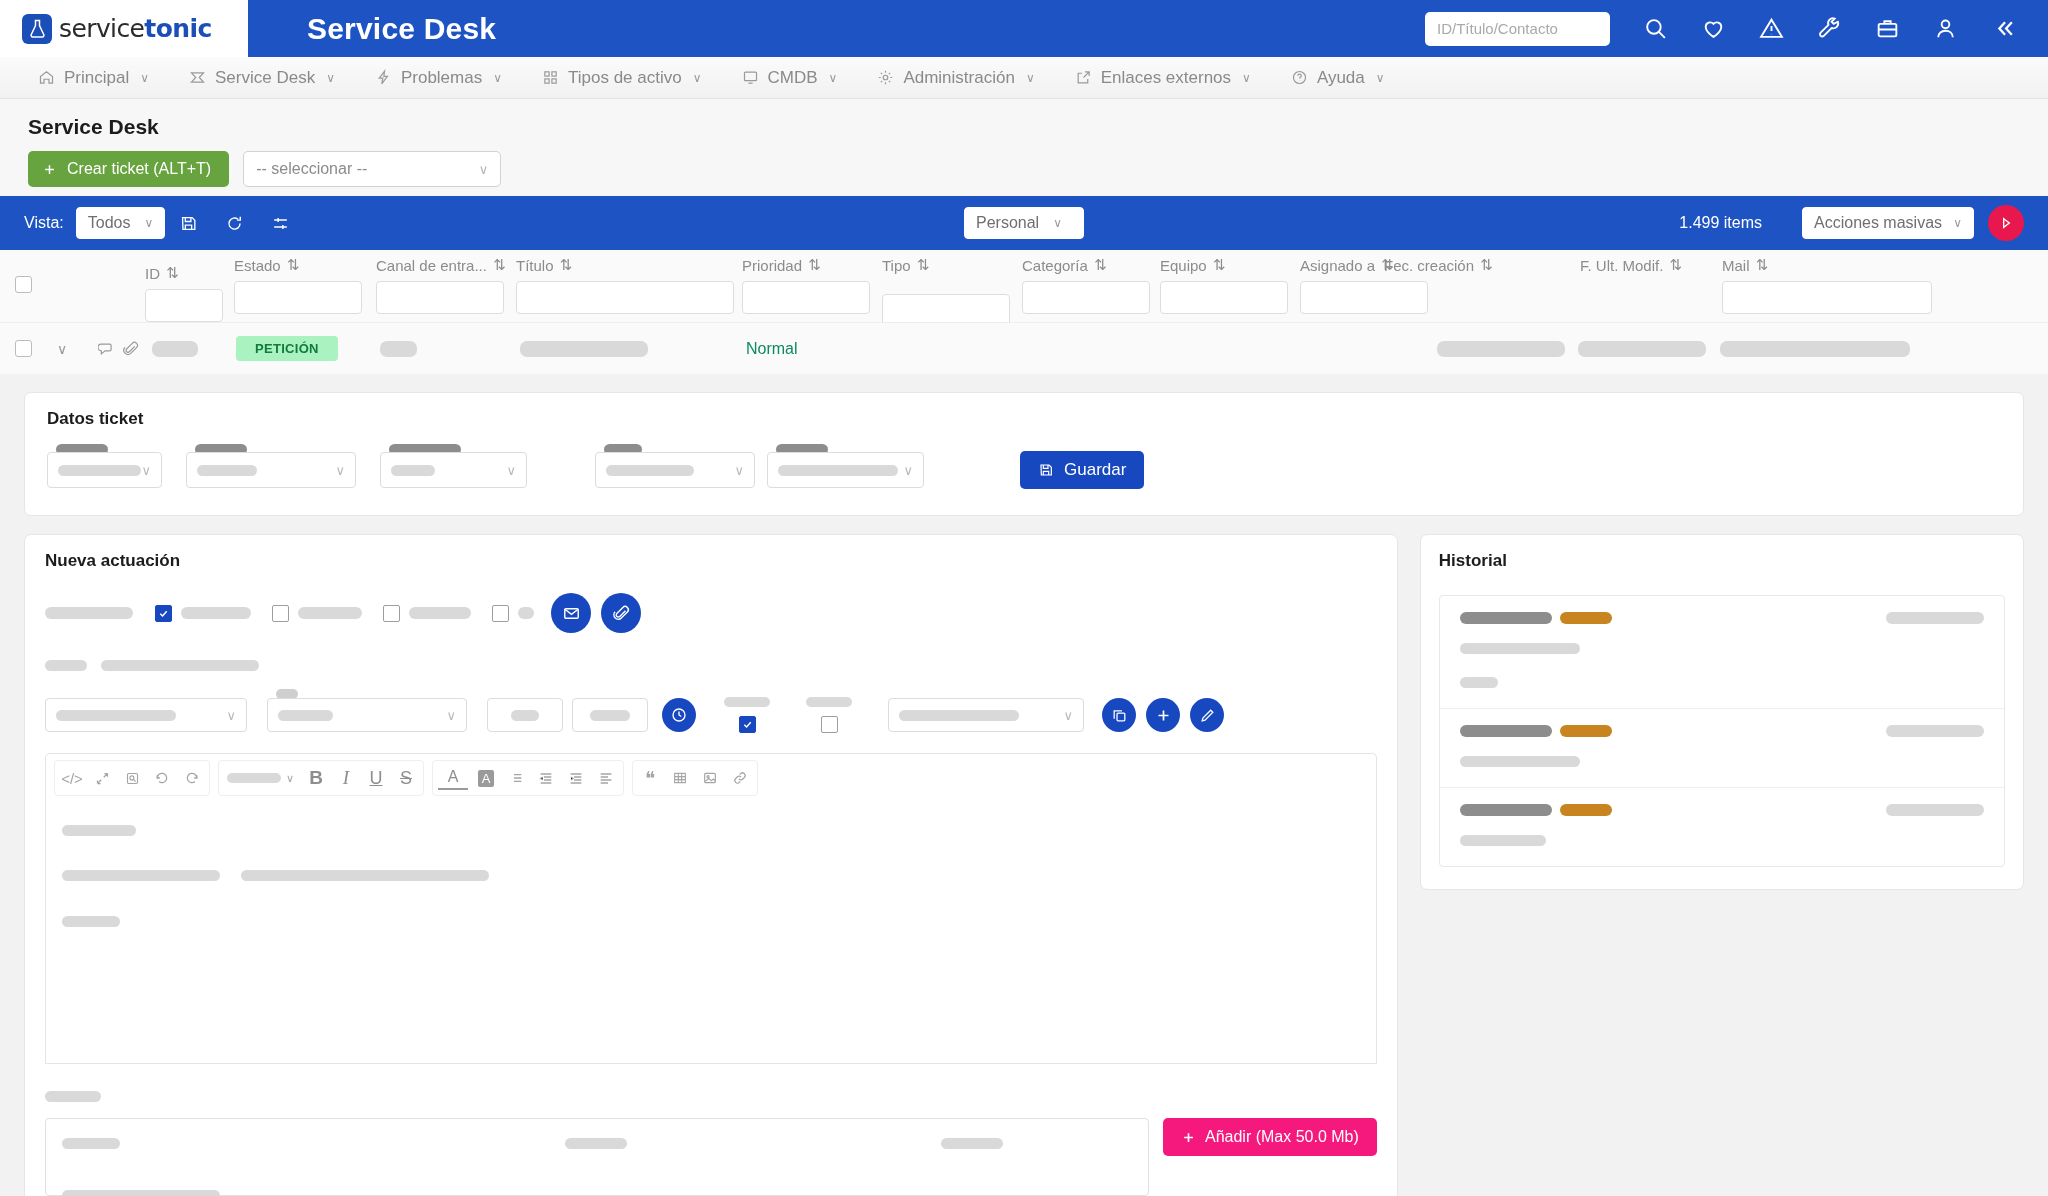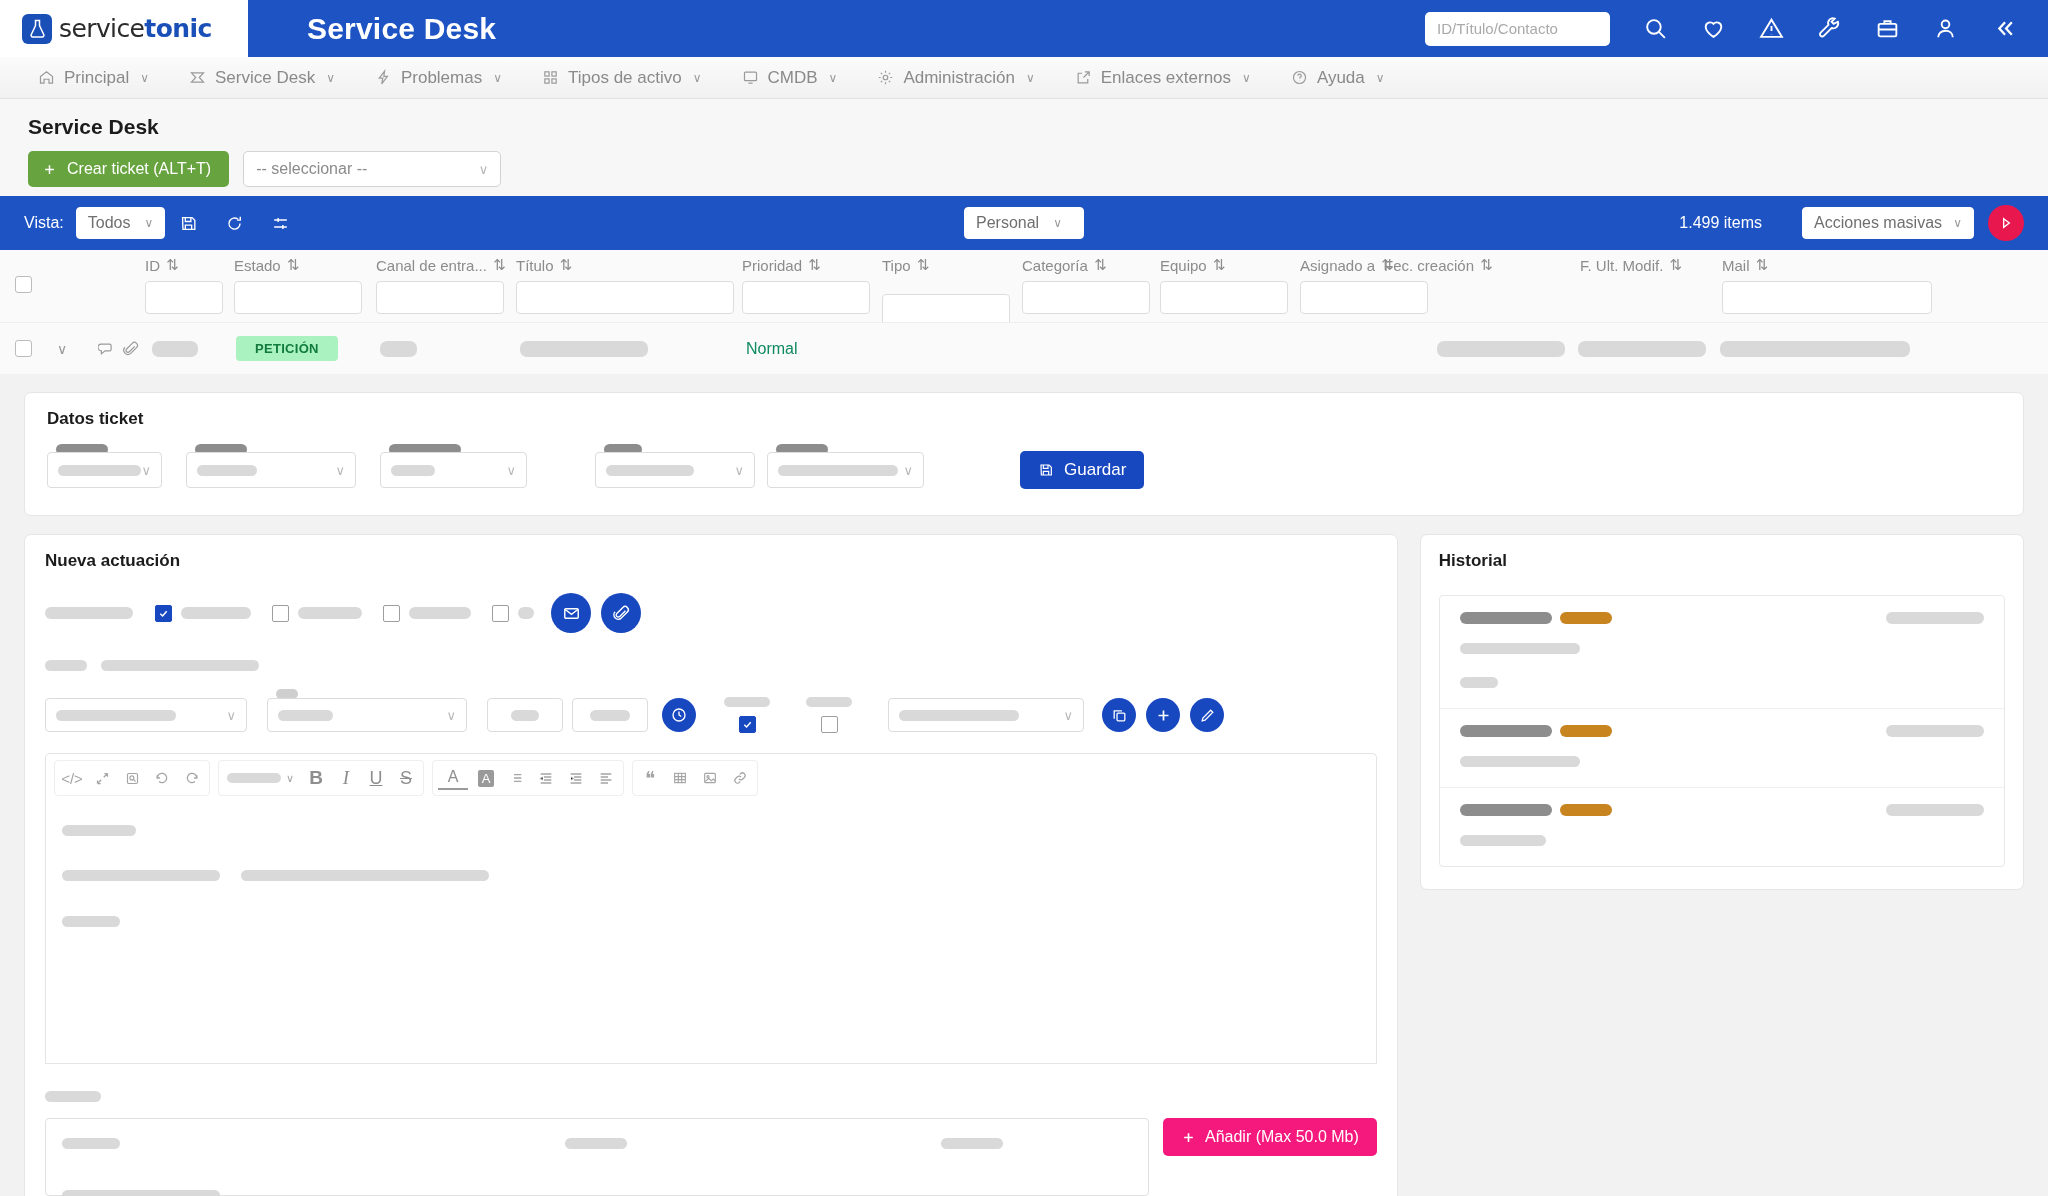--- a/index.html
+++ b/index.html
@@ -318,21 +318,21 @@
           <path d="M8.5 5.5 17 12l-8.5 6.5z"></path>
         </svg>
       </div>
   </div>
 </div>
 
 <div class="tablewrap">
   <div class="thead" style="position:relative;height:72px">
     <div class="chk" style="position:absolute;left:15px;top:26px"></div>
     <div id="thead-cols">
-        <div class="th" style="position: absolute; left: 145px; top: 6px;">
+        <div class="th" style="position: absolute; left: 145px; top: 14px;">
           <div class="th-label">
             <span>ID</span>
             <span>⇅</span>
           </div>
           <div class="th-input" style="width: 78px;"></div>
         </div>
         <div class="th" style="position: absolute; left: 234px; top: 6px;">
           <div class="th-label">
             <span>Estado</span>
             <span>⇅</span>

